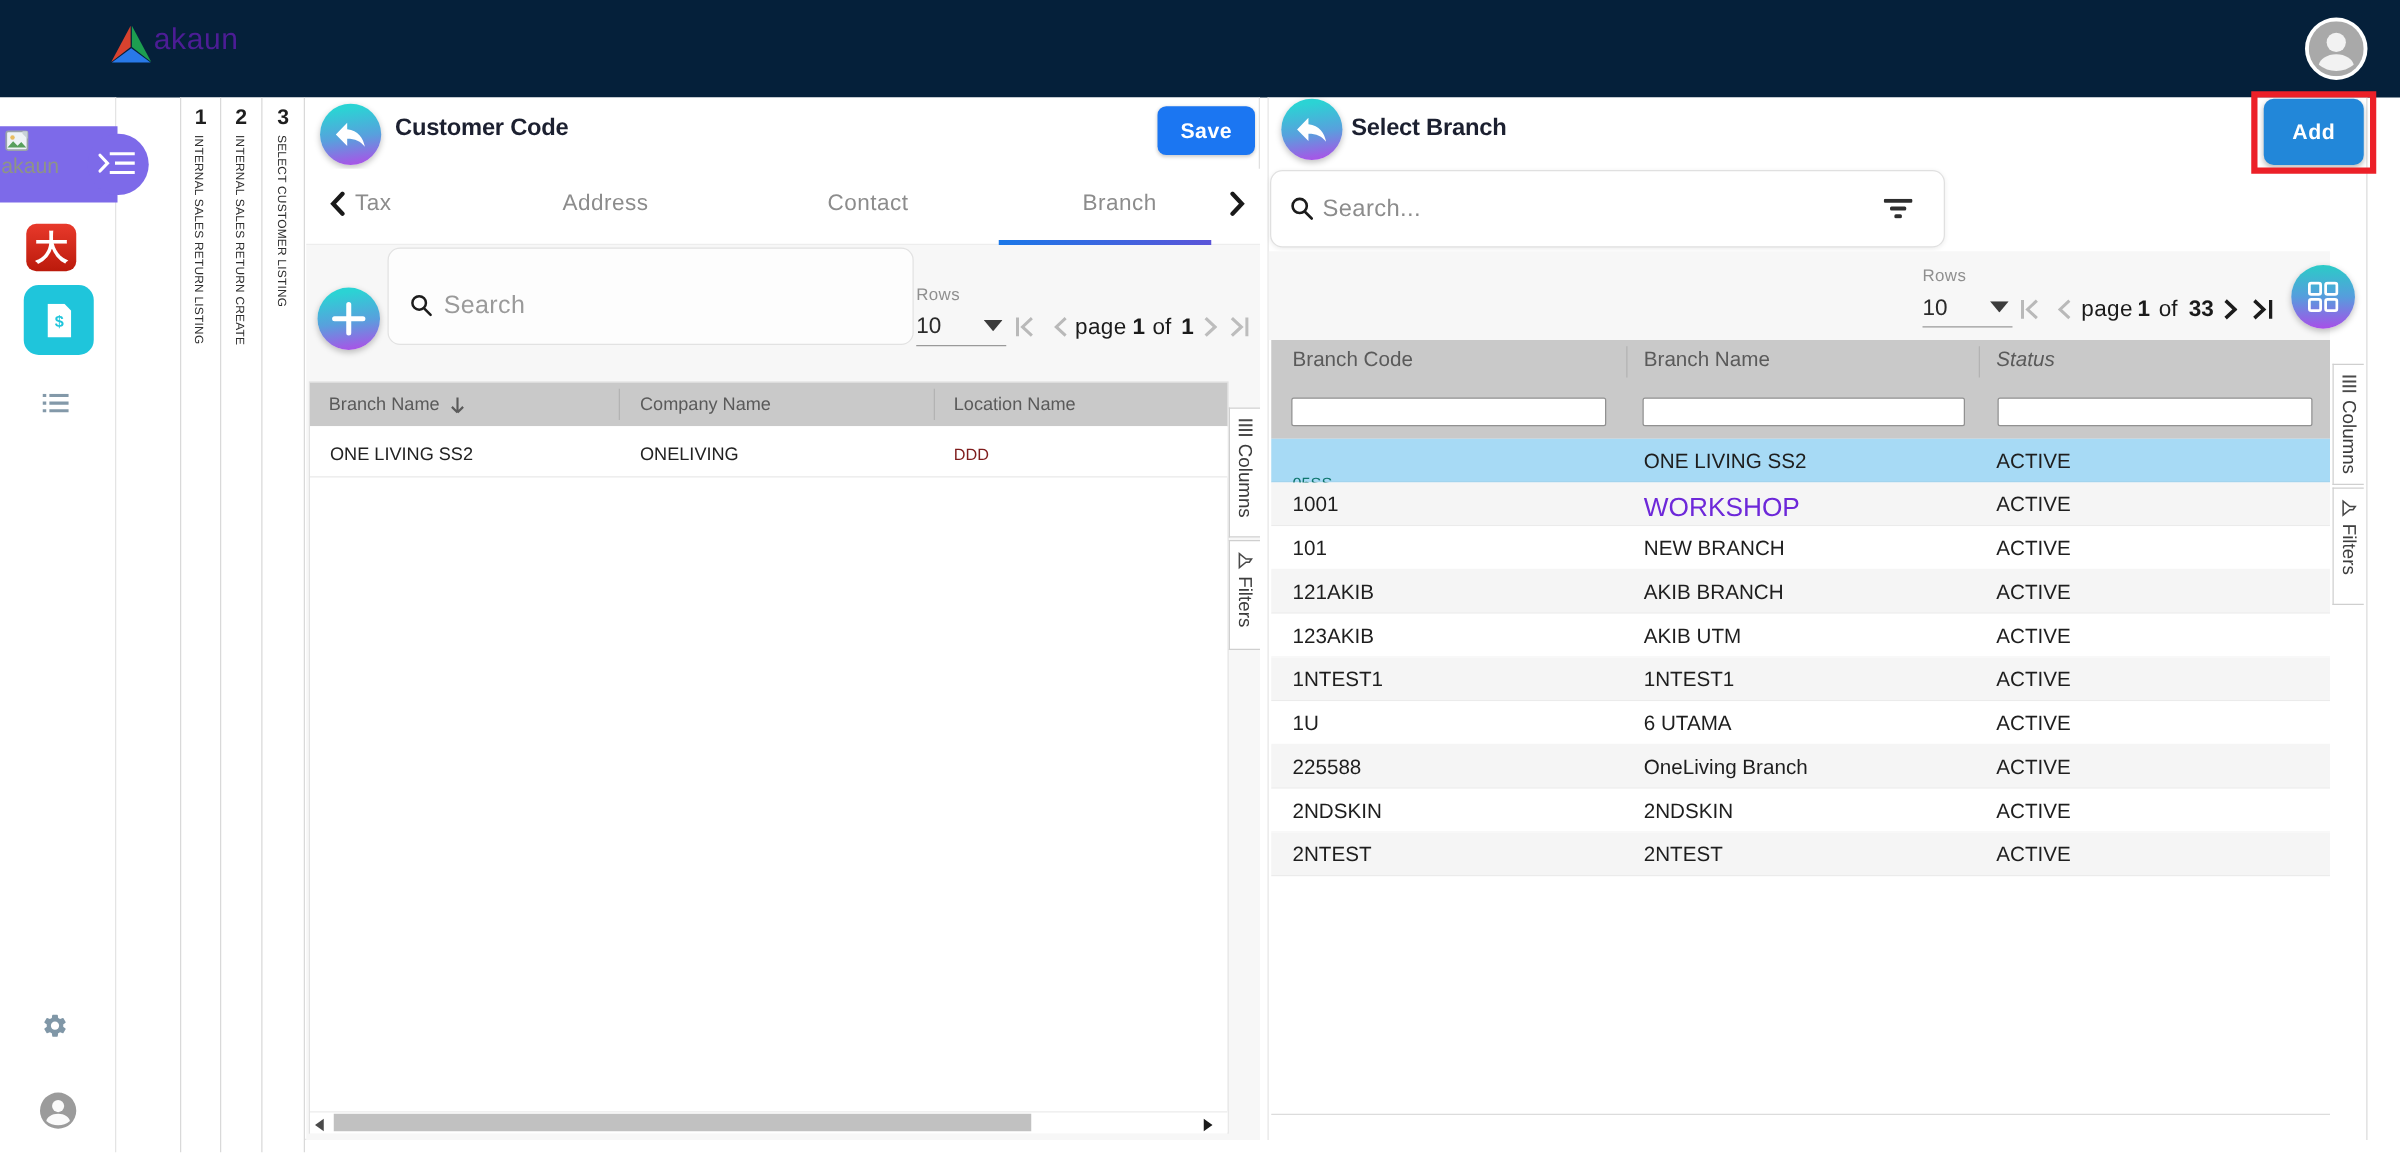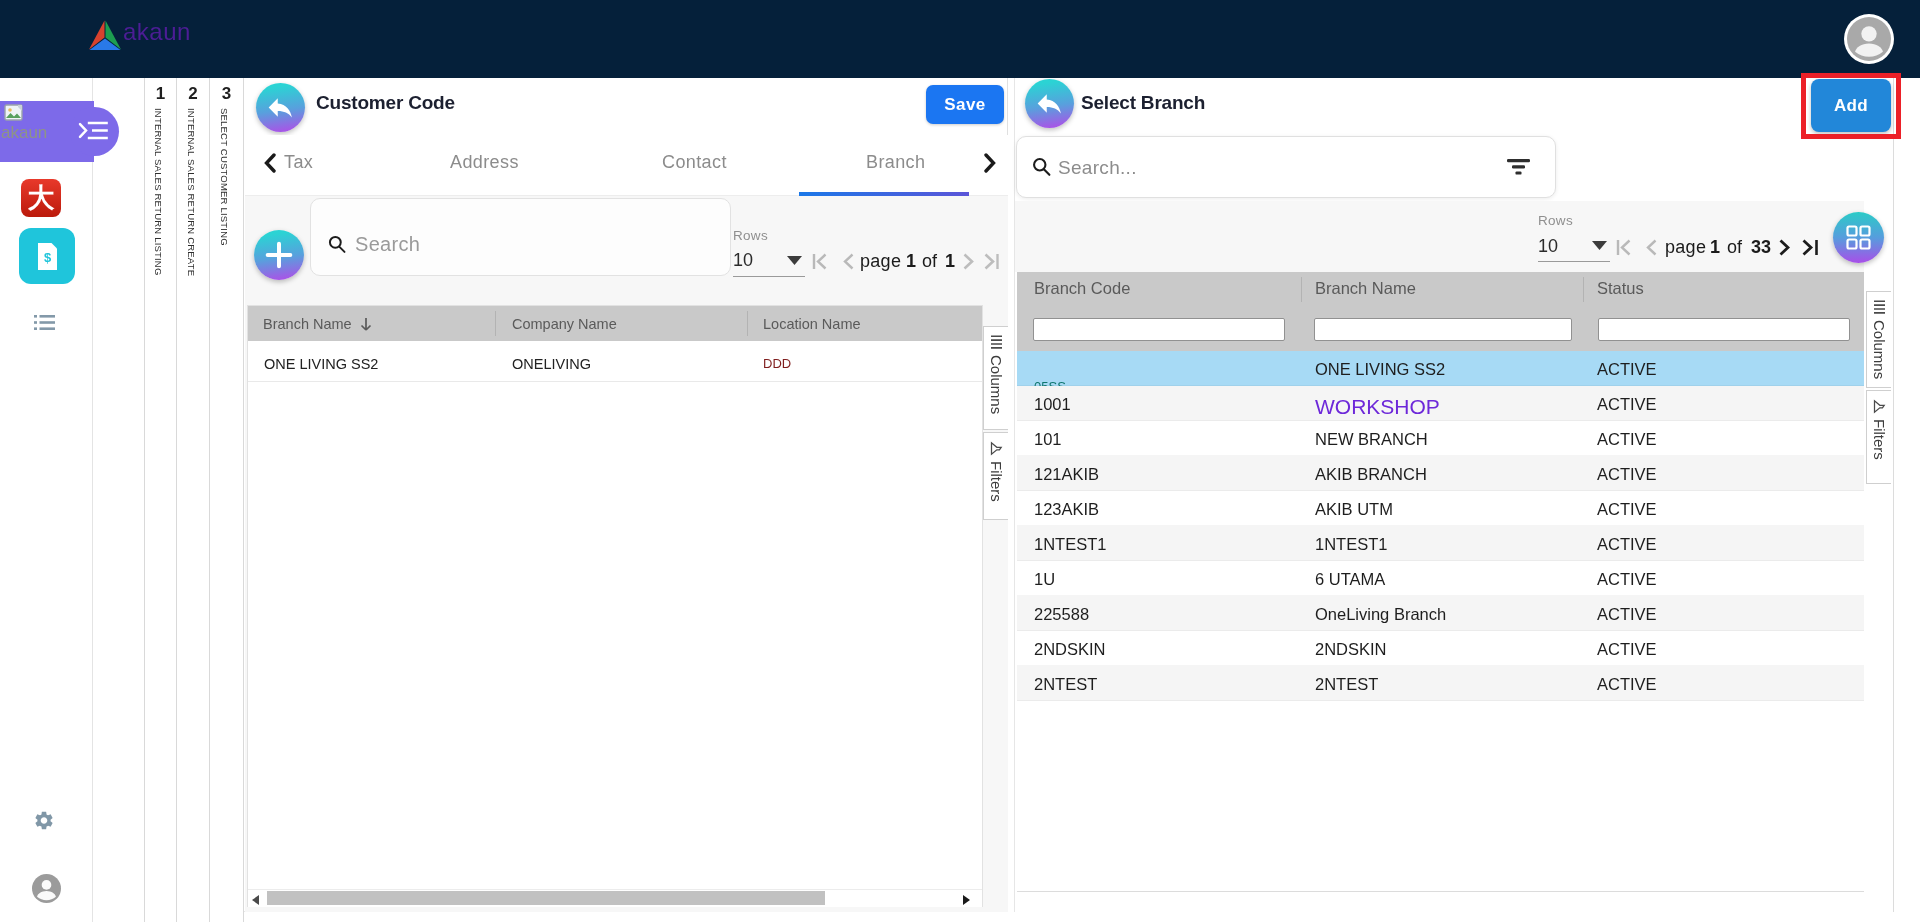--- a/index.html
+++ b/index.html
@@ -238,21 +238,21 @@
       <rect x="1.5" y="14.5" width="9" height="9" rx="1.5"></rect>
       <rect x="14.5" y="14.5" width="9" height="9" rx="1.5"></rect>
     </svg>
 </div>
 
 <div class="abs" style="left:1017px;top:272px;width:847px;height:79px;background:#c9c9c9;"></div>
 <div class="abs" style="left:1301px;top:277px;width:1px;height:25px;background:#b3b3b3;"></div>
 <div class="abs" style="left:1583px;top:277px;width:1px;height:25px;background:#b3b3b3;"></div>
 <div class="abs" style="left:1034px;top:279px;font-size:16.5px;color:#5a5a5a;">Branch Code</div>
 <div class="abs" style="left:1315px;top:279px;font-size:16.5px;color:#5a5a5a;">Branch Name</div>
-<div class="abs" style="left:1597px;top:279px;font-size:16.5px;color:#5a5a5a;">Status</div>
+<div class="abs" style="left:1597px;top:279px;font-size:16.5px;color:#5a5a5a;font-style:italic;">Status</div>
 <div class="abs" style="left:1033px;top:318px;width:252px;height:23px;background:#fff;border:1px solid #919191;border-radius:2px;"></div>
 <div class="abs" style="left:1314px;top:318px;width:258px;height:23px;background:#fff;border:1px solid #919191;border-radius:2px;"></div>
 <div class="abs" style="left:1598px;top:318px;width:252px;height:23px;background:#fff;border:1px solid #919191;border-radius:2px;"></div>
 
 <div id="rows">
     <div class="abs" style="left:1017px;top:351px;width:847px;height:35px;background:#a7daf5;border-bottom:1px solid rgba(0,0,0,0.04);"></div>
     <div class="abs" style="left:1034px;top:360px;font-size:13px;color:#0f766e;margin-top:19px;">05SS</div>
     <div class="abs" style="left:1315px;top:360px;font-size:16.5px;color:#1e1e1e;">ONE LIVING SS2</div>
     <div class="abs" style="left:1597px;top:360px;font-size:16.5px;color:#1e1e1e;">ACTIVE</div>
     <div class="abs" style="left:1017px;top:386px;width:847px;height:35px;background:#f5f5f5;border-bottom:1px solid rgba(0,0,0,0.04);"></div>

